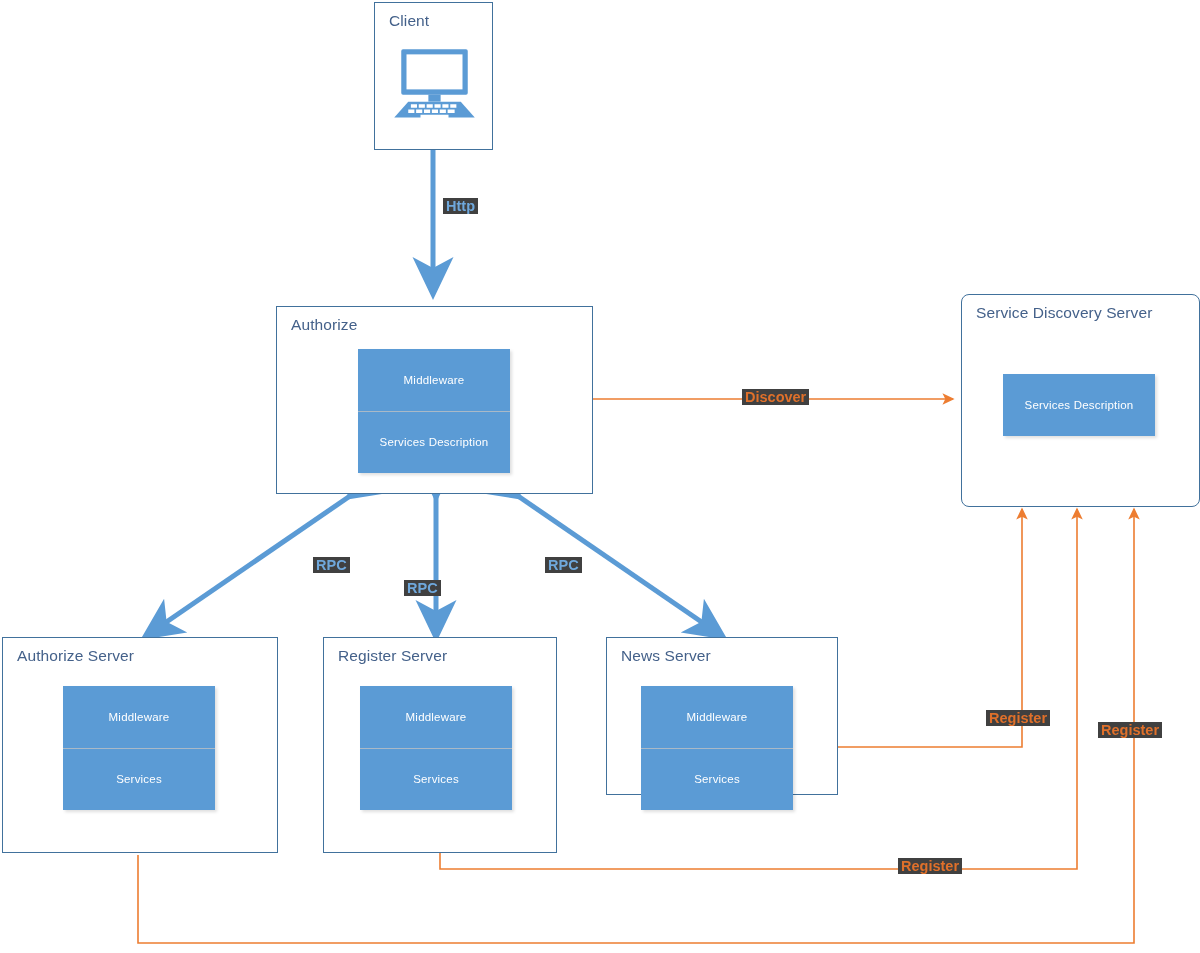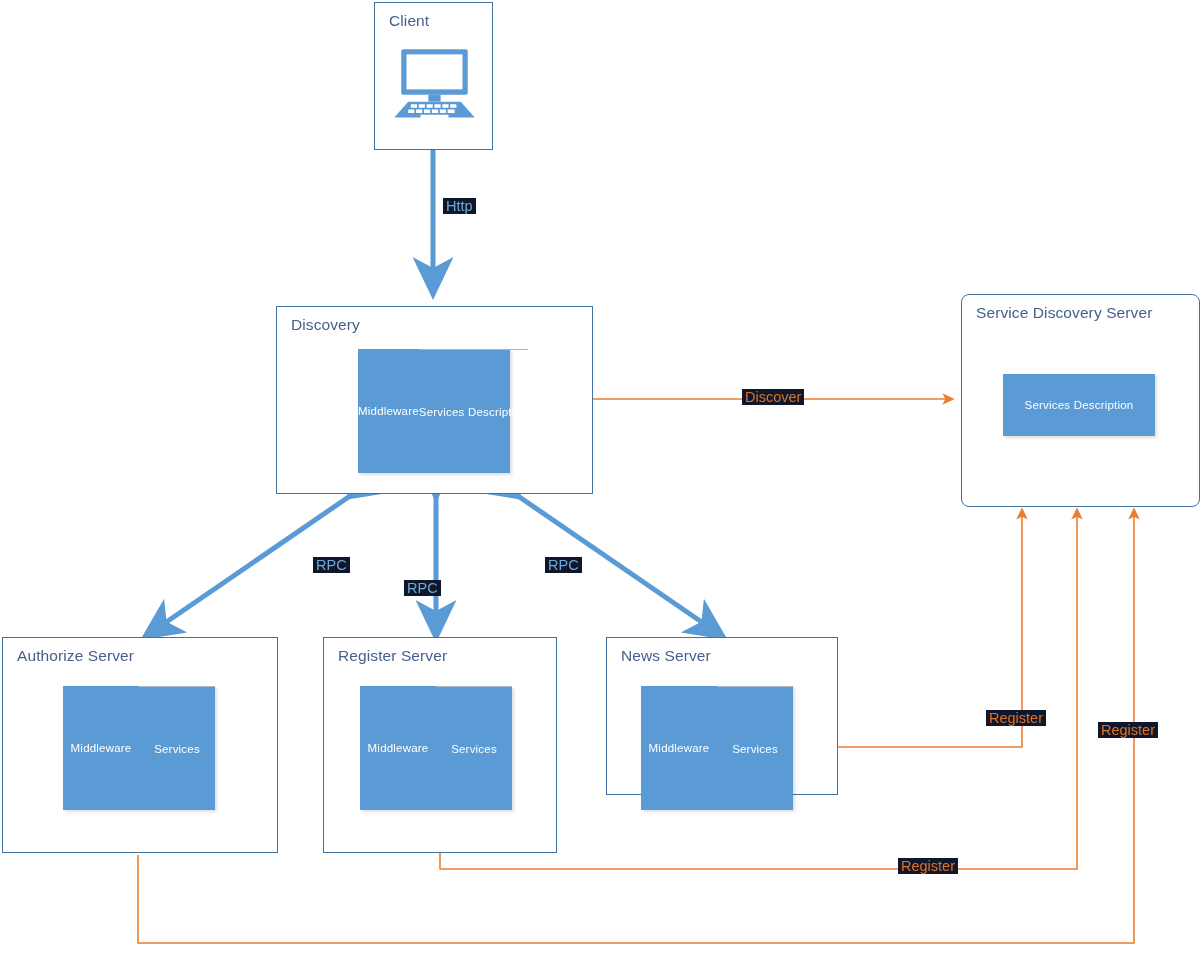--- a/index.html
+++ b/index.html
@@ -39,41 +39,42 @@
     color: #44618A;
     letter-spacing: .1px;
     white-space: nowrap;
   }
   .inner-stack {
     position: absolute;
     box-sizing: border-box;
     background: #5B9BD5;
     box-shadow: 2px 2px 3px rgba(0,0,0,0.13);
     display: flex;
-    flex-direction: row;
+    flex-direction: column;
   }
   .inner-cell {
     flex: 1 1 0;
     display: flex;
     align-items: center;
     justify-content: center;
     color: #ffffff;
     font-size: 11.5px;
     letter-spacing: .2px;
     white-space: nowrap;
   }
   .inner-cell + .inner-cell {
     border-top: 1.5px solid #A9B9C7;
   }
   .edge-label {
     position: absolute;
     font-size: 14.5px;
     white-space: nowrap;
-    background: #0f172a;
+    background: #404040;
     padding: 0 3px;
+    font-weight: bold;
   }
   .edge-label.blue { color: #6FA8DC; }
   .edge-label.orange { color: #E0702A; }
   .laptop {
     position: absolute;
   }
 </style>
 </head>
 <body>
 
@@ -144,21 +145,21 @@
         <rect x="48" y="73" width="7" height="4"></rect>
         <rect x="57" y="73" width="7" height="4"></rect>
         <rect x="66" y="73" width="7" height="4"></rect>
         <rect x="75" y="73" width="8" height="4"></rect>
         <rect x="44" y="79" width="32" height="4"></rect>
       </g>
     </svg>
   </div>
 
   <div class="node" style="left:276px; top:306px; width:317px; height:188px;">
-    <div class="node-title">Discovery</div>
+    <div class="node-title">Authorize</div>
     <div class="inner-stack" style="left:81px; top:42px; width:152px; height:124px;">
       <div class="inner-cell">Middleware</div>
       <div class="inner-cell">Services Description</div>
     </div>
   </div>
 
   <div class="node" style="left:961px; top:294px; width:239px; height:213px;border-radius:8px;">
     <div class="node-title">Service Discovery Server</div>
     <div class="inner-stack" style="left:41px; top:79px; width:152px; height:62px;">
       <div class="inner-cell">Services Description</div>

